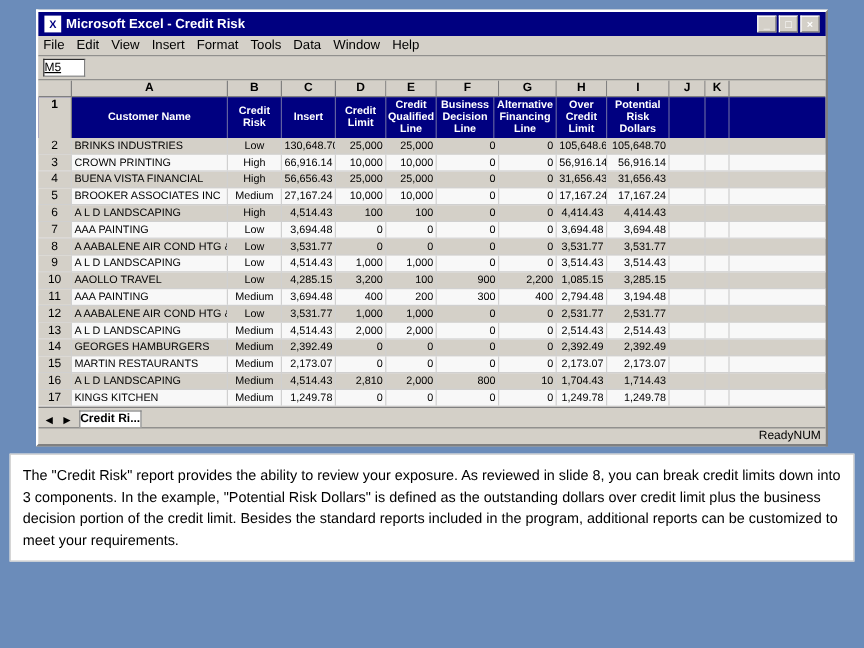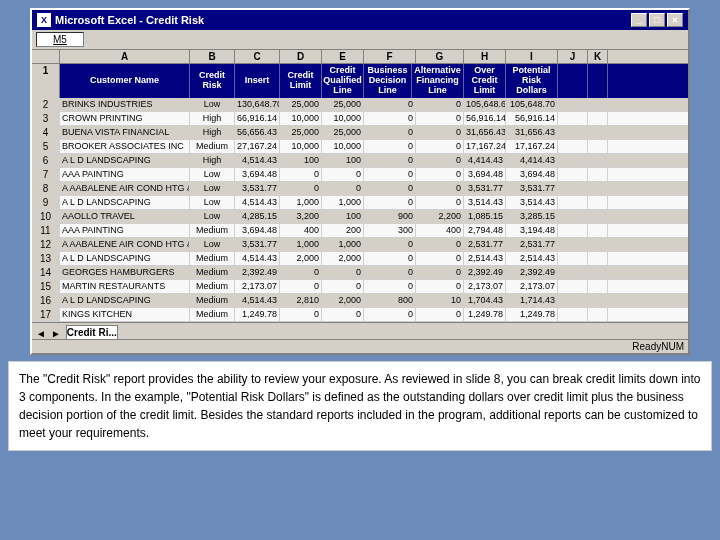--- a/index.html
+++ b/index.html
@@ -77,21 +77,21 @@
       padding: 2px 4px;
       border-bottom: 1px solid #808080;
       display: flex;
       align-items: center;
       gap: 3px;
       font-size: 11px;
     }
     .tb-box {
       background: white;
       border: 1px inset #808080;
-      padding: 1px 16px;
+      padding: 1px 0;
       font-size: 10px;
       min-width: 35px;
       text-decoration: underline;
     }
     #col-headers {
       display: flex;
       background: #d4d0c8;
       border-bottom: 1px solid #808080;
       font-size: 10px;
       font-weight: bold;
@@ -211,20 +211,31 @@
       <span class="title-icon">X</span>
       <span>Microsoft Excel - Credit Risk</span>
     </div>
     <div class="win-buttons">
       <span class="win-btn">_</span>
       <span class="win-btn">□</span>
       <span class="win-btn">×</span>
     </div>
   </div>
 
+  <div id="menu-bar">
+    <span>File</span>
+    <span>Edit</span>
+    <span>View</span>
+    <span>Insert</span>
+    <span>Format</span>
+    <span>Tools</span>
+    <span>Data</span>
+    <span>Window</span>
+    <span>Help</span>
+  </div>
 
   <div id="toolbar">
     <span class="tb-box">M5</span>
   </div>
 
   <div id="main-content">
     <div id="spreadsheet-wrapper">
 
       <div id="col-headers">
         <div class="row-num-cell"></div>

